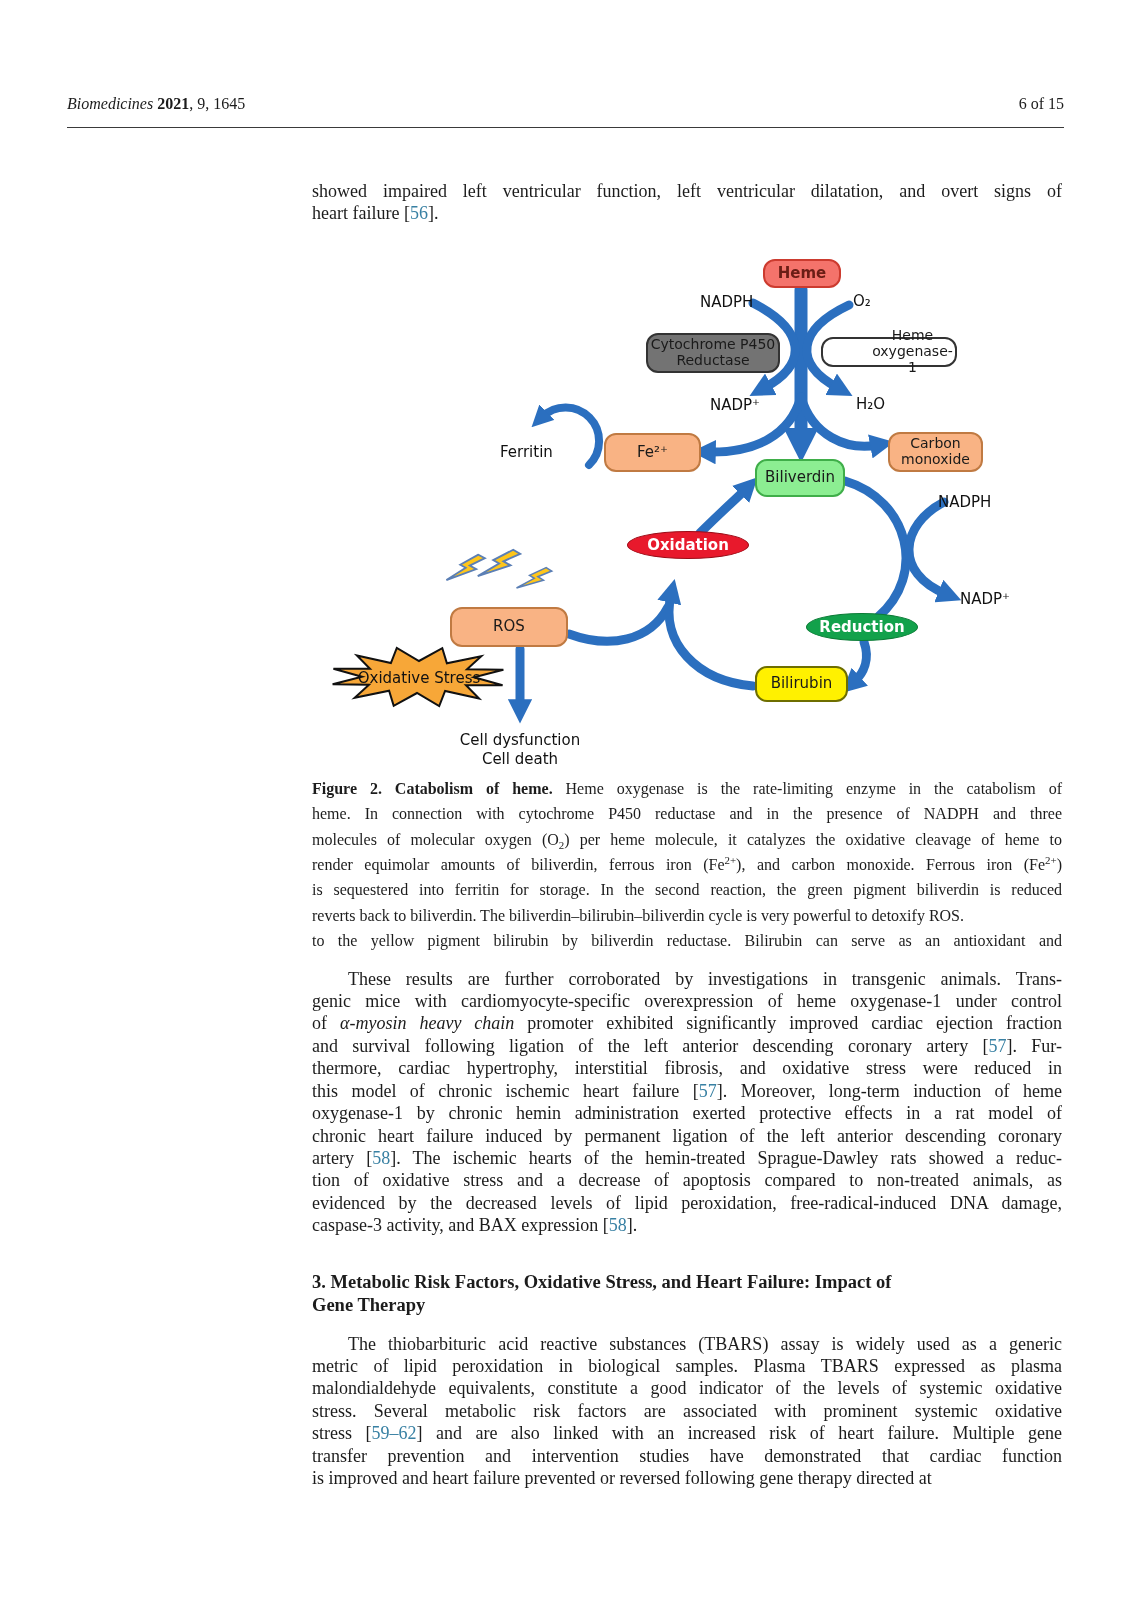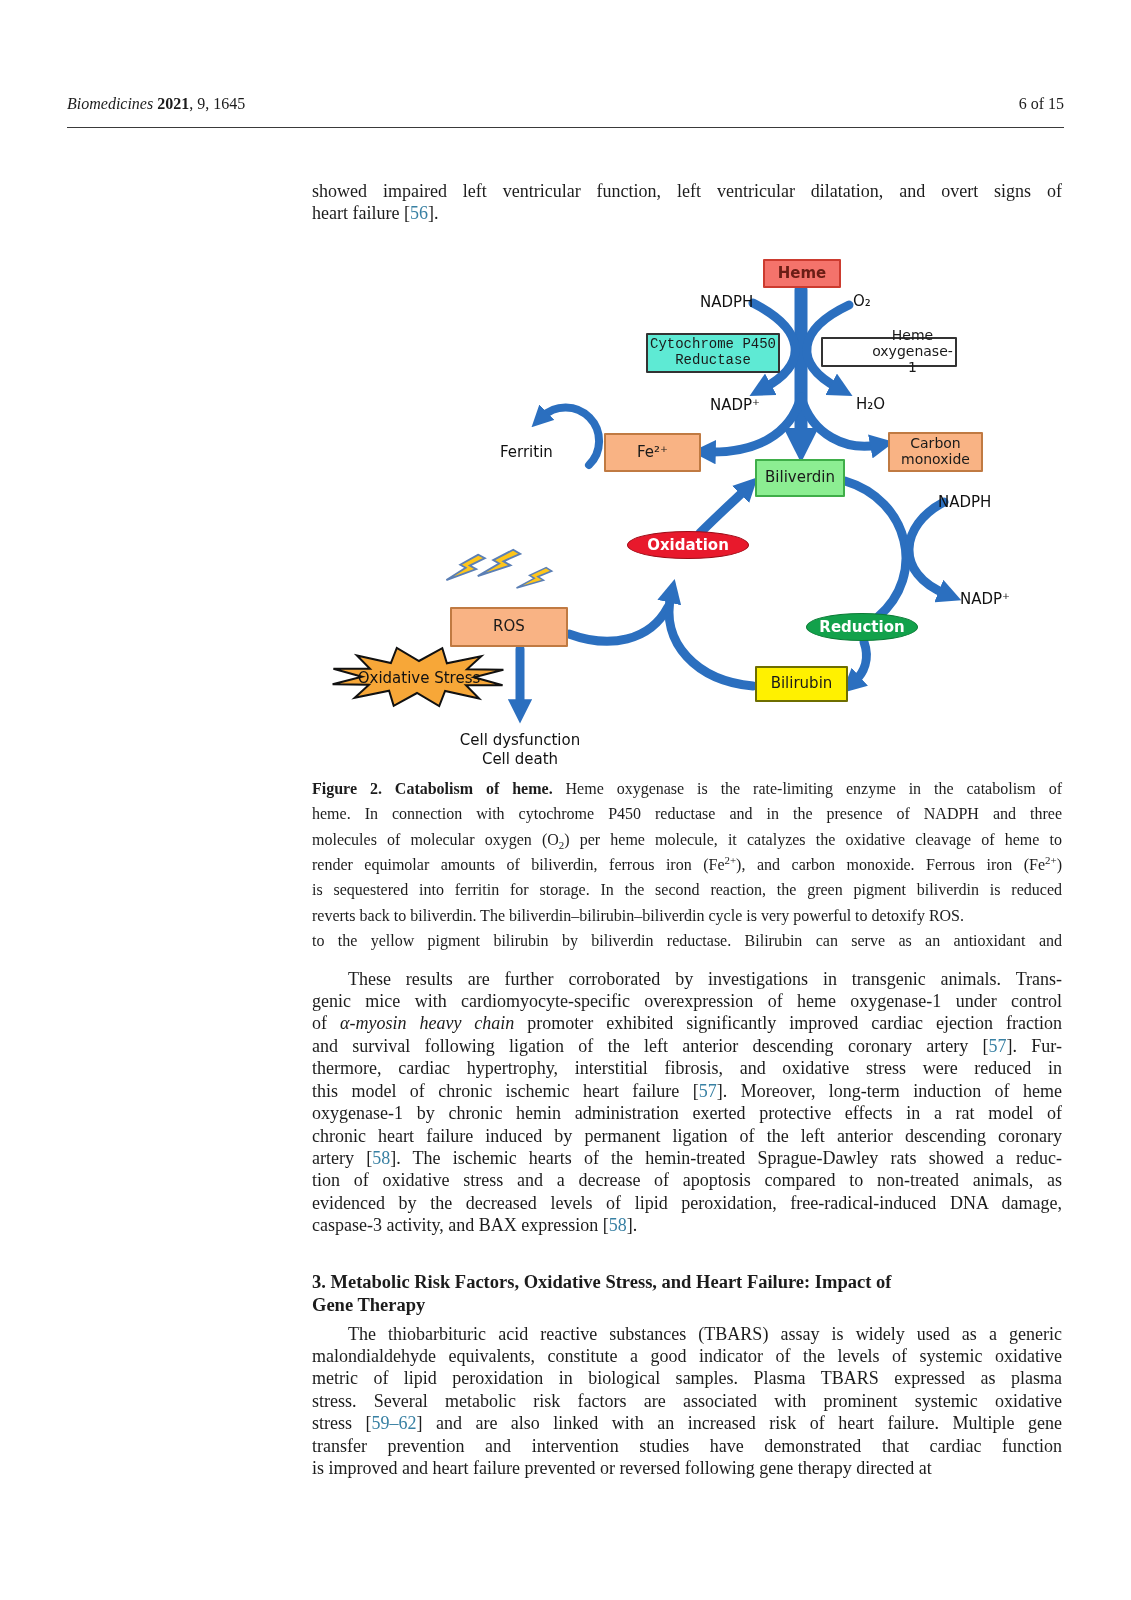--- a/index.html
+++ b/index.html
@@ -21,25 +21,25 @@
   .cap-block .tline{font-size:16px;line-height:25.4px;}
   .h-block .tline{font-size:18.5px;line-height:23px;font-weight:bold;text-align-last:left;}
   .h-block{margin-top:34px;}
   .sup{vertical-align:super;font-size:68%;line-height:0;}
   .sub{vertical-align:sub;font-size:68%;line-height:0;}
   .link{color:var(--link-color,#3880a3);}
   
   .fig{position:relative;width:750px;height:520px;margin-top:20px;}
   .fig svg{position:absolute;left:0;top:0;}
   .fl{position:absolute;font-family:"DejaVu Sans",sans-serif;font-size:15px;color:#111;white-space:nowrap;}
-  .fbox{position:absolute;border-radius:1px;border:2px solid #555;display:flex;align-items:center;
+  .fbox{position:absolute;border-radius:12px;border:2px solid #555;display:flex;align-items:center;
         justify-content:center;text-align:center;font-family:"DejaVu Sans",sans-serif;font-size:15px;
         color:#1a1a1a;line-height:1.12;box-sizing:border-box;}
   .box-heme{left:451px;top:14px;width:78px;height:29px;background:var(--heme-fill);border-color:var(--heme-border);color:#6b1d15;font-weight:bold;}
-  .box-cyt{left:334px;top:88px;width:134px;height:40px;background:#5eead4;border-color:#333;font-size:14px;font-family:Liberation Mono, monospace;}
+  .box-cyt{left:334px;top:88px;width:134px;height:40px;background:#737373;border-color:#333;font-size:14px;}
   .box-ho1{left:509px;top:92px;width:136px;height:30px;background:#fff;border-color:#333;font-size:14px;padding-left:47px;}
   .box-fe{left:278px;top:188px;width:97px;height:39px;background:var(--orange-fill);border-color:var(--orange-border);margin-left:14px;}
   .box-bv{left:443px;top:214px;width:90px;height:38px;background:var(--green-fill);border-color:var(--green-border);}
   .box-co{left:576px;top:187px;width:95px;height:40px;background:var(--orange-fill);border-color:var(--orange-border);font-size:14px;}
   .box-ros{left:138px;top:362px;width:118px;height:40px;background:var(--orange-fill);border-color:var(--orange-border);}
   .box-br{left:443px;top:421px;width:93px;height:36px;background:var(--yellow-fill);border-color:var(--yellow-border);}
   .ell{position:absolute;border-radius:50%;display:flex;align-items:center;justify-content:center;
        font-family:"DejaVu Sans",sans-serif;font-size:15px;font-weight:bold;color:#fff;box-sizing:border-box;}
   .ell-ox{left:315px;top:286px;width:122px;height:28px;background:var(--red-ellipse);border:1.5px solid #9c0d18;}
   .ell-red{left:494px;top:368px;width:112px;height:28px;background:var(--green-ellipse);border:1.5px solid #0c7c37;}
@@ -144,24 +144,24 @@
         <div class="tline"><span>tion of oxidative stress and a decrease of apoptosis compared to non-treated animals, as</span></div>
         <div class="tline"><span>evidenced by the decreased levels of lipid peroxidation, free-radical-induced DNA damage,</span></div>
         <div class="tline last"><span>caspase-3 activity, and BAX expression [</span><span class="link">58</span><span>].</span></div>
       </div>
 
     <div class="h-block">
         <div class="tline"><span>3. Metabolic Risk Factors, Oxidative Stress, and Heart Failure: Impact of</span></div>
         <div class="tline last"><span>Gene Therapy</span></div>
       </div>
 
-    <div class="p-block" style="margin-top:6px;">
+    <div class="p-block" style="margin-top:16px;">
         <div class="tline indent"><span>The thiobarbituric acid reactive substances (TBARS) assay is widely used as a generic</span></div>
+        <div class="tline"><span>metric of lipid peroxidation in biological samples. Plasma TBARS expressed as plasma</span></div>
         <div class="tline"><span>malondialdehyde equivalents, constitute a good indicator of the levels of systemic oxidative</span></div>
-        <div class="tline"><span>metric of lipid peroxidation in biological samples. Plasma TBARS expressed as plasma</span></div>
         <div class="tline"><span>stress. Several metabolic risk factors are associated with prominent systemic oxidative</span></div>
         <div class="tline"><span>stress [</span><span class="link">59–62</span><span>] and are also linked with an increased risk of heart failure. Multiple gene</span></div>
         <div class="tline"><span>transfer prevention and intervention studies have demonstrated that cardiac function</span></div>
         <div class="tline last"><span>is improved and heart failure prevented or reversed following gene therapy directed at</span></div>
       </div>
 
   </div>
 </div>
 
 </body></html>

